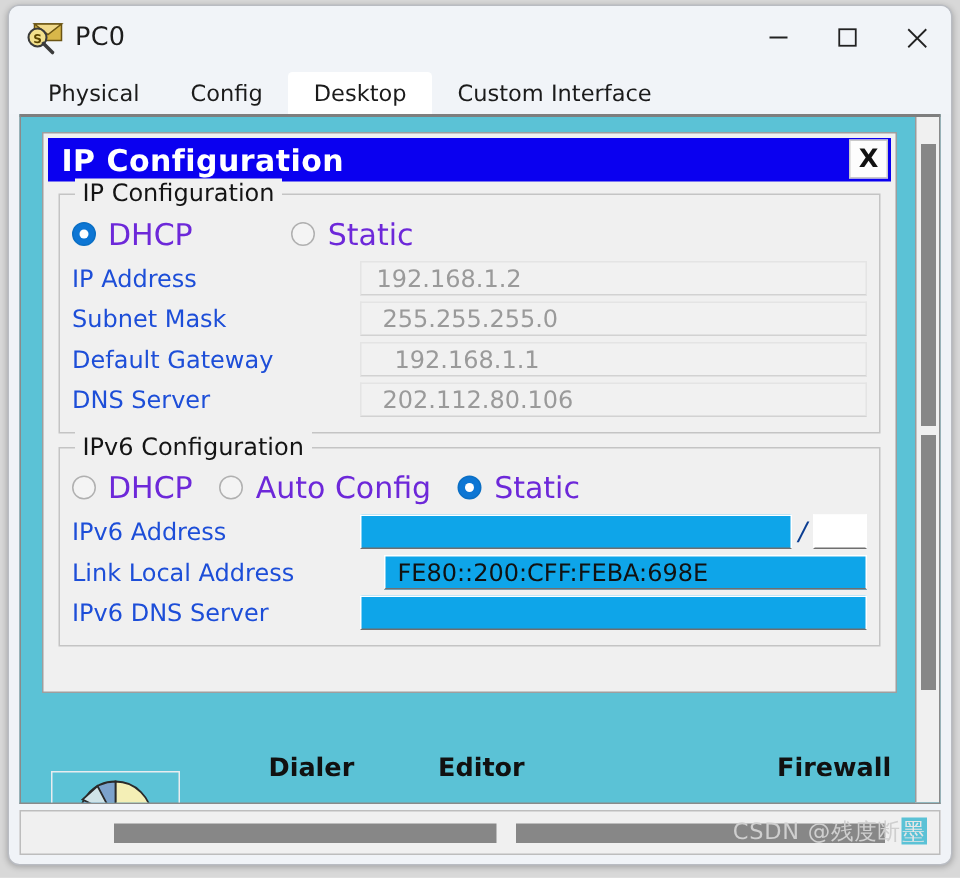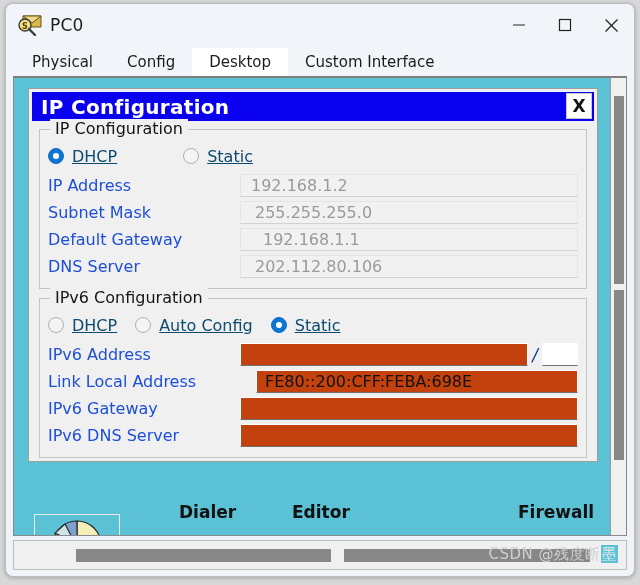--- a/index.html
+++ b/index.html
@@ -239,25 +239,24 @@
   }
   .radio.checked::after {
     content: "";
     position: absolute;
     left: 4px; top: 4px;
     width: 6px; height: 6px;
     border-radius: 50%;
     background: #ffffff;
   }
   .radio-label {
-    font-size: 16px;
-    color: #0c4a6e;
+    font-size: 20px;
+    color: #6d28d9;
     margin-left: 8px;
     white-space: nowrap;
-    text-decoration: underline;
   }
 
   .field-row {
     display: flex;
     align-items: center;
     height: 27px;
   }
   .field-label {
     font-size: 16px;
     color: #1d4ed8;
@@ -276,21 +275,21 @@
     align-items: center;
     font-size: 16px;
     color: #9a9a9a;
     padding: 0 4px;
   }
   .field-box.indent1 { padding-left: 10px; }
   .field-box.indent2 { padding-left: 22px; text-align: center; }
   .field-box.indent3 { padding-left: 14px; }
 
   .field-box.editable {
-    background: #c2410c;
+    background: #0ea5e9;
     border: 1px solid #ffffff;
     border-bottom: 1px solid #6f6f6f;
     color: #111;
   }
   .slash {
     font-size: 17px;
     color: #0b3d91;
     font-style: italic;
     margin: 0 4px;
     flex: none;
@@ -461,24 +460,20 @@
             <span class="field-box editable"></span>
             <span class="slash">/</span>
             <span class="prefix-box"></span>
           </div>
 
           <div class="field-row">
             <span class="field-label">Link Local Address</span>
             <span class="field-box editable ll-box">FE80::200:CFF:FEBA:698E</span>
           </div>
 
-          <div class="field-row">
-            <span class="field-label">IPv6 Gateway</span>
-            <span class="field-box editable"></span>
-          </div>
 
           <div class="field-row">
             <span class="field-label">IPv6 DNS Server</span>
             <span class="field-box editable"></span>
           </div>
         </div>
 
       </div>
     </div>
 

